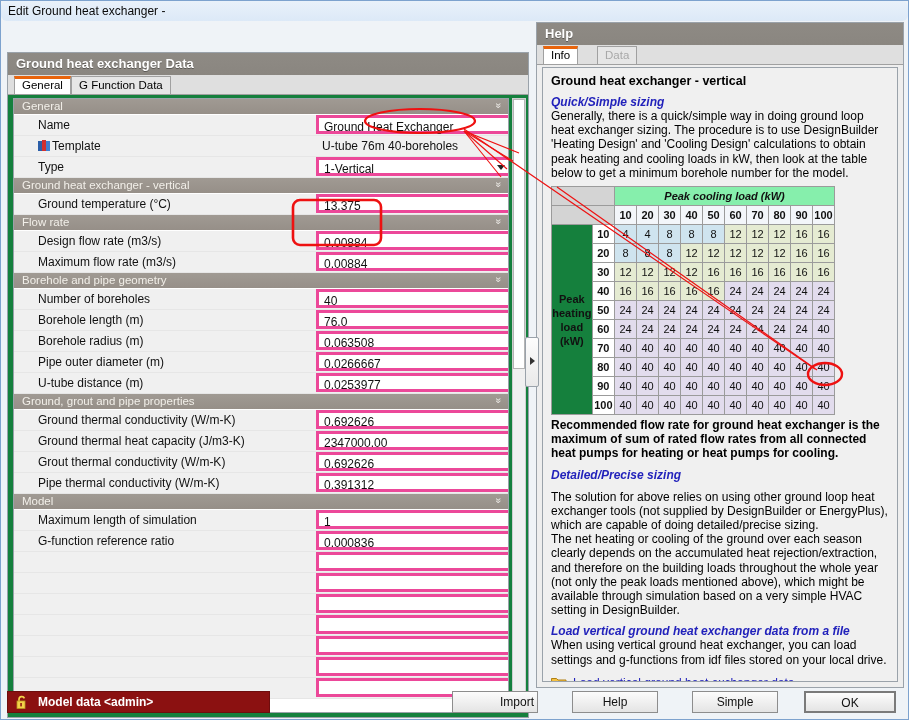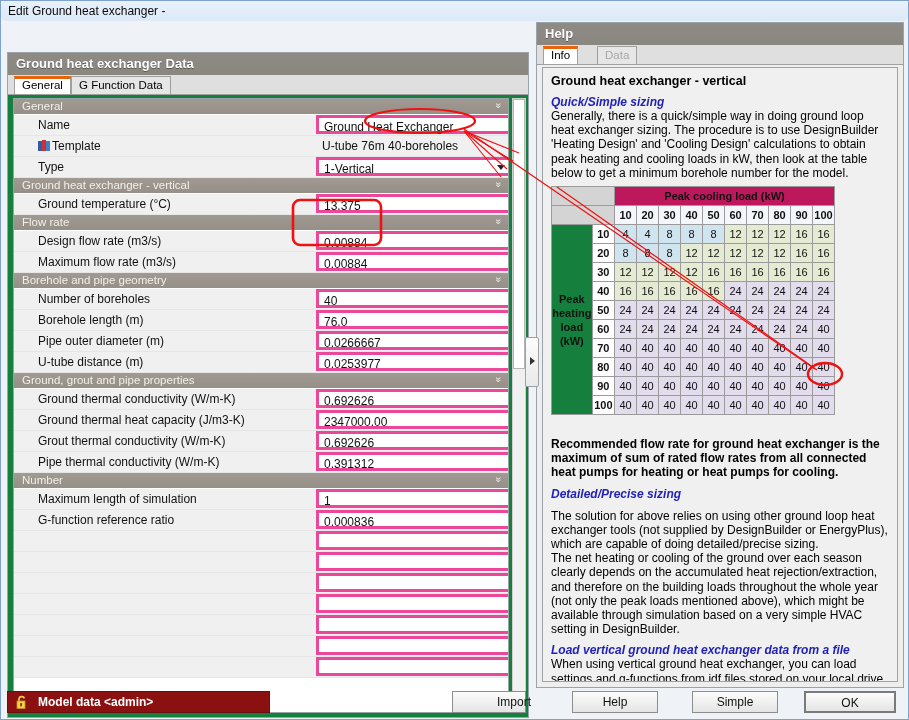--- a/index.html
+++ b/index.html
@@ -64,21 +64,21 @@
      padding:6px 8px 0 8px;overflow:hidden;}
   .h-title{font-weight:bold;font-size:12.5px;margin:0 0 6px 0;}
   .h-sub{font-weight:bold;font-style:italic;color:#2222bb;font-size:12px;margin:7px 0 0 0;}
   .h-p{font-size:12px;line-height:14.2px;margin:0;}
   
   table.matrix{border-collapse:collapse;margin:6px 0 0 0;font-size:11px;
      border:1px solid #8c8c8c;background:#fff;}
   table.matrix td{border:1px solid #9b9b9b;text-align:center;
      width:21px;height:18px;padding:0;font-size:11px;color:#111;}
   td.corner{background:#d4d4d4;border:1px solid #9b9b9b;}
-  td.pch{background:#be185d;color:#4f81bd;font-weight:bold;text-align:left;padding-left:4px;}
+  td.pch{background:#86efac;color:#4f81bd;font-weight:bold;text-align:left;padding-left:4px;font-style:italic;}
   td.colh{background:#f3f6fa;color:#4f81bd;font-weight:bold;}
   td.rowh{background:#fff;color:#c00000;font-weight:bold;}
   td.sidelabel{background:#15803d;color:#c00000;font-weight:bold;
      font-size:11px;text-align:left;padding-left:4px;width:40px;line-height:14px;}
   td.c4,td.c8{background:#cfe4ef;}
   td.c12,td.c16{background:#e5ebd2;}
   td.c24,td.c40{background:#e2dced;}
   
   .linkrow{margin-top:9px;display:flex;align-items:center;gap:6px;}
   .folder{width:16px;height:13px;position:relative;display:inline-block;}
@@ -147,20 +147,24 @@
           <div class="grp"><span>Borehole and pipe geometry</span><span class="chev" style="transform: rotate(90deg); display: inline-block;">»</span></div>
           <div class="row">
             <span class="lbl">Number of boreholes</span>
             <span class="val">40</span>
           </div>
           <div class="row">
             <span class="lbl">Borehole length (m)</span>
             <span class="val">76.0</span>
           </div>
           <div class="row">
+            <span class="lbl">Borehole radius (m)</span>
+            <span class="val">0.063508</span>
+          </div>
+          <div class="row">
             <span class="lbl">Pipe outer diameter (m)</span>
             <span class="val">0.0266667</span>
           </div>
           <div class="row">
             <span class="lbl">U-tube distance (m)</span>
             <span class="val">0.0253977</span>
           </div>
           <div class="grp"><span>Ground, grout and pipe properties</span><span class="chev" style="transform: rotate(90deg); display: inline-block;">»</span></div>
           <div class="row">
             <span class="lbl">Ground thermal conductivity (W/m-K)</span>
@@ -171,21 +175,21 @@
             <span class="val">2347000.00</span>
           </div>
           <div class="row">
             <span class="lbl">Grout thermal conductivity (W/m-K)</span>
             <span class="val">0.692626</span>
           </div>
           <div class="row">
             <span class="lbl">Pipe thermal conductivity (W/m-K)</span>
             <span class="val">0.391312</span>
           </div>
-          <div class="grp"><span>Number</span><span class="chev" style="transform: rotate(90deg); display: inline-block;">»</span></div>
+          <div class="grp"><span>Model</span><span class="chev" style="transform: rotate(90deg); display: inline-block;">»</span></div>
           <div class="row">
             <span class="lbl">Maximum length of simulation</span>
             <span class="val">1</span>
           </div>
           <div class="row">
             <span class="lbl">G-function reference ratio</span>
             <span class="val">0.000836</span>
           </div>
           <div class="row filler" style="border-bottom: 1px solid rgb(230, 230, 230);">
             <span class="val" style="background: rgb(255, 255, 255);"></span>
@@ -379,21 +383,21 @@
               <td class="c24">40</td>
               <td class="c24">40</td>
               <td class="c24">40</td>
               <td class="c24">40</td>
               <td class="c24">40</td>
               <td class="c24">40</td>
             </tr>
           </tbody>
       </table>
 
-      <div class="h-p" style="font-weight:bold;margin-top:22px;">Recommended flow rate for ground heat exchanger is the maximum of sum of rated flow rates from all connected heat pumps for heating or heat pumps for cooling.</div>
+      <div class="h-p" style="font-weight:bold;margin-top:3px;">Recommended flow rate for ground heat exchanger is the maximum of sum of rated flow rates from all connected heat pumps for heating or heat pumps for cooling.</div>
 
       <div class="h-sub">Detailed/Precise sizing</div>
       <div class="h-p" style="margin-top:8px;">The solution for above relies on using other ground loop heat exchanger tools (not supplied by DesignBuilder or EnergyPlus), which are capable of doing detailed/precise sizing.</div>
 
       <div class="h-p">The net heating or cooling of the ground over each season clearly depends on the accumulated heat rejection/extraction, and therefore on the building loads throughout the whole year (not only the peak loads mentioned above), which might be available through simulation based on a very simple HVAC setting in DesignBuilder.</div>
 
       <div class="h-sub">Load vertical ground heat exchanger data from a file</div>
       <div class="h-p">When using vertical ground heat exchanger, you can load settings and g-functions from idf files stored on your local drive.</div>
 
       <div class="linkrow">
@@ -412,21 +416,21 @@
     <span class="lockicon">
       <svg width="14" height="15" viewBox="0 0 14 15">
         <path d="M4 6V4.2A2.8 2.8 0 0 1 9.4 3.4" fill="none" stroke="#f3d24a" stroke-width="1.7"></path>
         <rect x="2" y="6" width="8" height="7.5" fill="#f3d24a" stroke="#b89a1e" stroke-width="0.8"></rect>
         <rect x="5.3" y="8" width="1.5" height="3.4" fill="#8b1111"></rect>
       </svg>
     </span>
     <span>Model data &lt;admin&gt;</span>
   </div>
 
-  <div class="btn" style="left:451px;width:74px;padding-left:44px;">Import</div>
+  <div class="btn" style="left:451px;width:86px;padding-left:44px;">Import</div>
   <div class="btn" style="left:571px;width:86px;">Help</div>
   <div class="btn" style="left:691px;width:86px;">Simple</div>
   <div class="btn ok" style="left:803px;width:92px;">OK</div>
 
   <svg class="overlay">
 
     <ellipse cx="419" cy="120" rx="55" ry="12" fill="none" stroke="#ee1111" stroke-width="2.2"></ellipse>
 
     <rect x="292" y="199" width="88" height="45" rx="7" ry="7" fill="none" stroke="#ee1111" stroke-width="2.6"></rect>
 

